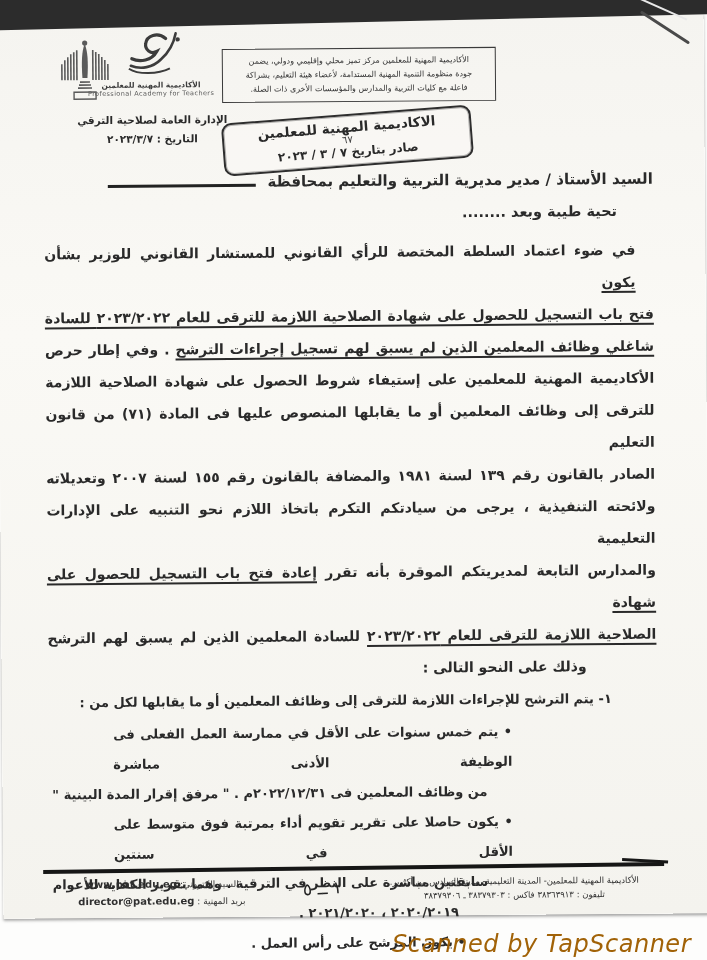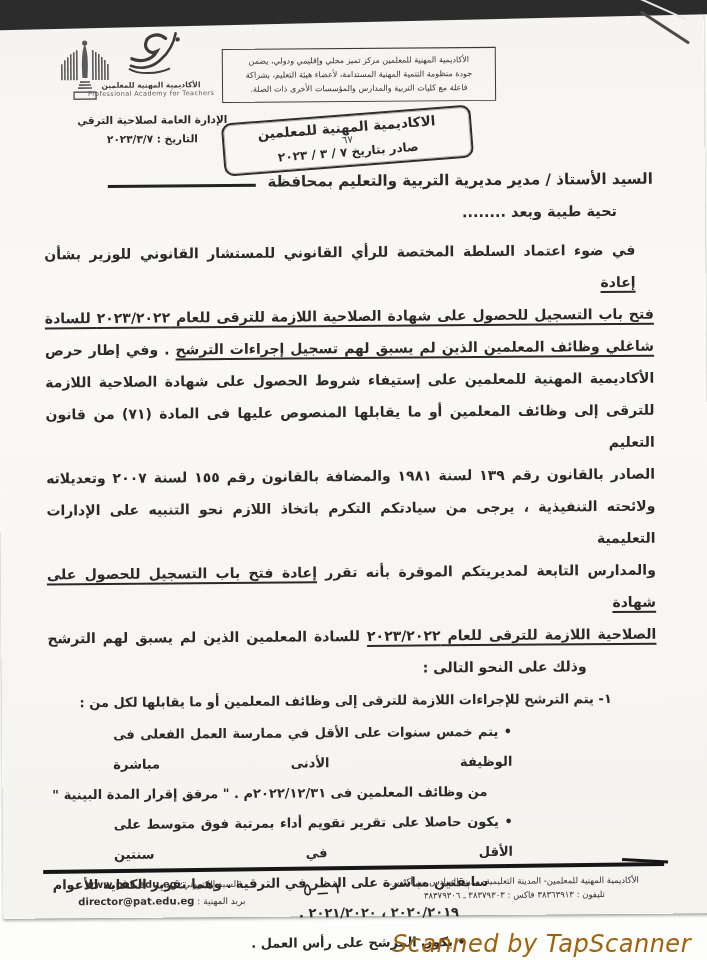--- a/index.html
+++ b/index.html
@@ -116,21 +116,21 @@
       </svg>
     </div>
 
     <div class="letter">
       <div class="sal-line">
         <span>السيد الأستاذ / مدير مديرية التربية والتعليم بمحافظة</span>
         <span class="rule-dash"></span>
       </div>
       <div class="greet-line">تحية طيبة وبعد ........</div>
       <div>
-          <div class="ln a-j" style="margin-right: 18px;"><span>في ضوء اعتماد السلطة المختصة للرأي القانوني للمستشار القانوني للوزير بشأن </span><span class="u">إعادة</span></div>
+          <div class="ln a-j" style="margin-right: 18px;"><span>في ضوء اعتماد السلطة المختصة للرأي القانوني للمستشار القانوني للوزير بشأن </span><span class="u">يكون</span></div>
           <div class="ln a-j"><span class="u">فتح باب التسجيل للحصول على شهادة الصلاحية اللازمة للترقى للعام ٢٠٢٣/٢٠٢٢ للسادة</span></div>
           <div class="ln a-j"><span class="u">شاغلي وظائف المعلمين الذين لم يسبق لهم تسجيل إجراءات الترشح</span><span> . وفي إطار حرص</span></div>
           <div class="ln a-j"><span>الأكاديمية المهنية للمعلمين على إستيفاء شروط الحصول على شهادة الصلاحية اللازمة</span></div>
           <div class="ln a-j"><span>للترقى إلى وظائف المعلمين أو ما يقابلها المنصوص عليها فى المادة (٧١) من قانون التعليم</span></div>
           <div class="ln a-j"><span>الصادر بالقانون رقم ١٣٩ لسنة ١٩٨١ والمضافة بالقانون رقم ١٥٥ لسنة ٢٠٠٧ وتعديلاته</span></div>
           <div class="ln a-j"><span>ولائحته التنفيذية ، يرجى من سيادتكم التكرم باتخاذ اللازم نحو التنبيه على الإدارات التعليمية</span></div>
           <div class="ln a-j"><span>والمدارس التابعة لمديريتكم الموقرة بأنه تقرر </span><span class="u">إعادة فتح باب التسجيل للحصول على شهادة</span></div>
           <div class="ln a-j"><span class="u">الصلاحية اللازمة للترقى للعام ٢٠٢٣/٢٠٢٢</span><span>  للسادة المعلمين الذين لم يسبق لهم الترشح</span></div>
           <div class="ln a-r" style="margin-right: 70px;"><span>وذلك على النحو التالى :</span></div>
           <div class="ln a-r sm" style="margin-right: 45px; line-height: 34px;"><span>١- يتم الترشح للإجراءات اللازمة للترقى إلى وظائف المعلمين أو ما يقابلها لكل من :</span></div>

